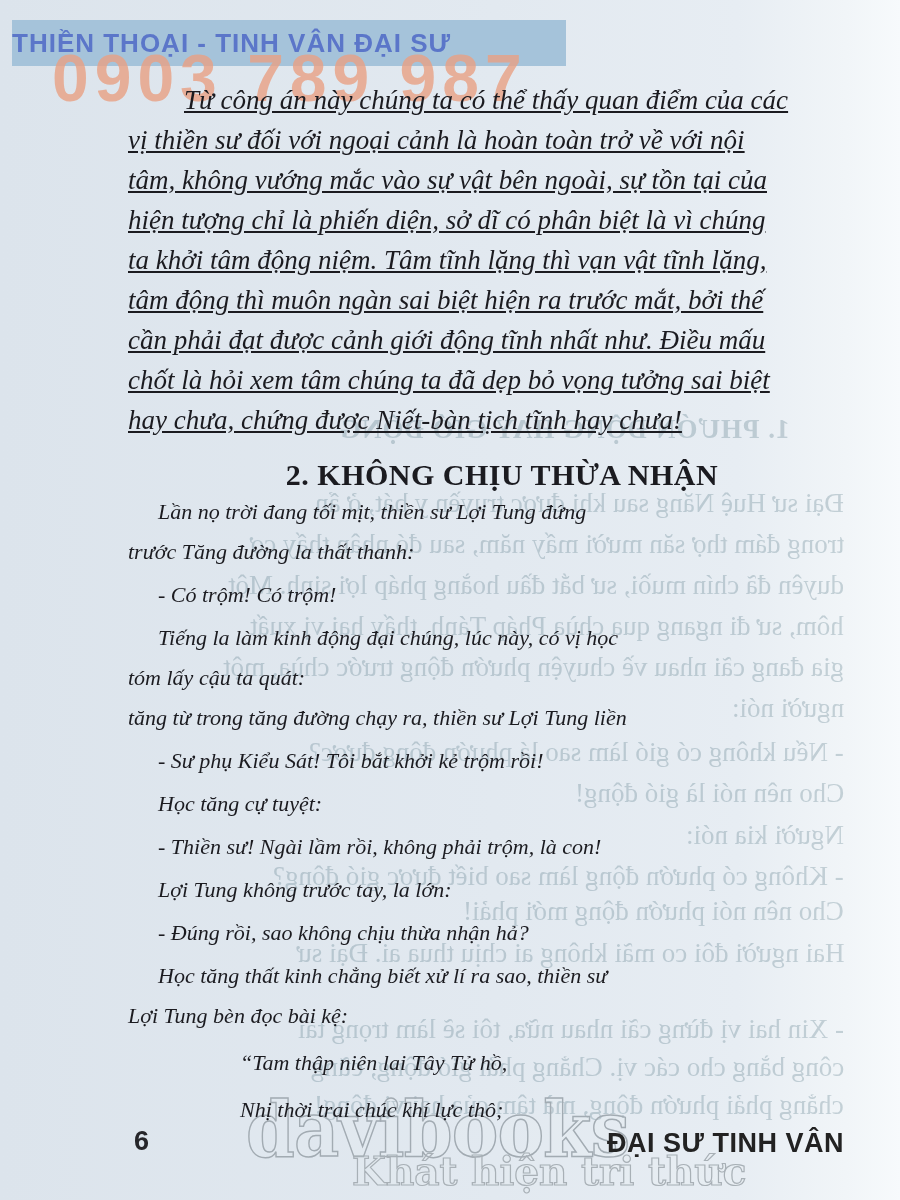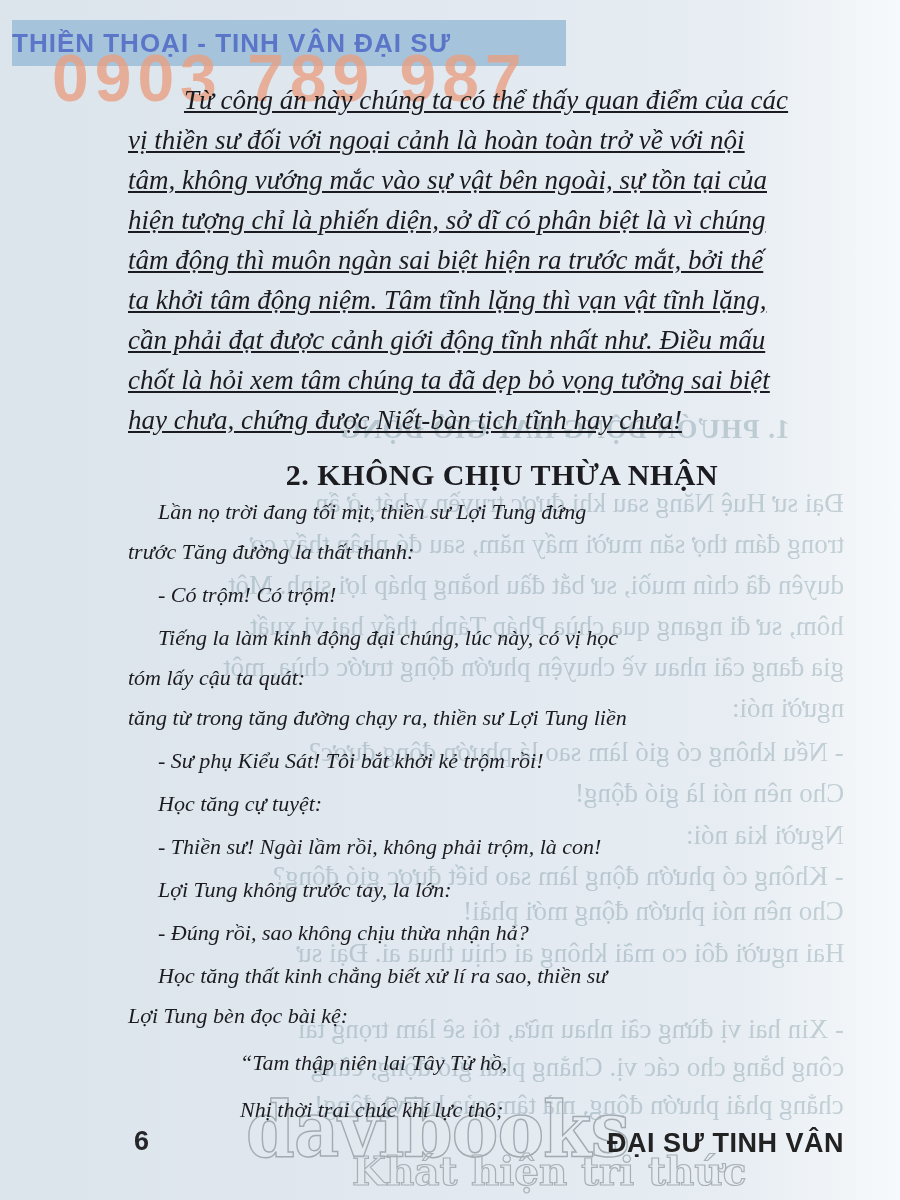--- a/index.html
+++ b/index.html
@@ -83,22 +83,22 @@
     <span class="banner-title">THIỀN THOẠI - TINH VÂN ĐẠI SƯ</span>
   </div>
 
   <div class="phone">0903 789 987</div>
 
   <div class="intro" id="intro">
       <div class="iline first">Từ công án này chúng ta có thể thấy quan điểm của các</div>
       <div class="iline">vị thiền sư đối với ngoại cảnh là hoàn toàn trở về với nội</div>
       <div class="iline">tâm, không vướng mắc vào sự vật bên ngoài, sự tồn tại của</div>
       <div class="iline">hiện tượng chỉ là phiến diện, sở dĩ có phân biệt là vì chúng</div>
+      <div class="iline">ta khởi tâm động niệm. Tâm tĩnh lặng thì vạn vật tĩnh lặng,</div>
       <div class="iline">tâm động thì muôn ngàn sai biệt hiện ra trước mắt, bởi thế</div>
-      <div class="iline">ta khởi tâm động niệm. Tâm tĩnh lặng thì vạn vật tĩnh lặng,</div>
       <div class="iline">cần phải đạt được cảnh giới động tĩnh nhất như. Điều mấu</div>
       <div class="iline">chốt là hỏi xem tâm chúng ta đã dẹp bỏ vọng tưởng sai biệt</div>
       <div class="iline">hay chưa, chứng được Niết-bàn tịch tĩnh hay chưa!</div>
     </div>
 
   <h2 class="section-title">2. KHÔNG CHỊU THỪA NHẬN</h2>
 
   <div class="ghost" id="ghost">
       <div class="gline gcenter" style="top: 414px;">1. PHƯỚN ĐỘNG HAY GIÓ ĐỘNG</div>
       <div class="gline" style="top: 488px;">Đại sư Huệ Năng sau khi được truyền y bát, ở ẩn</div>

